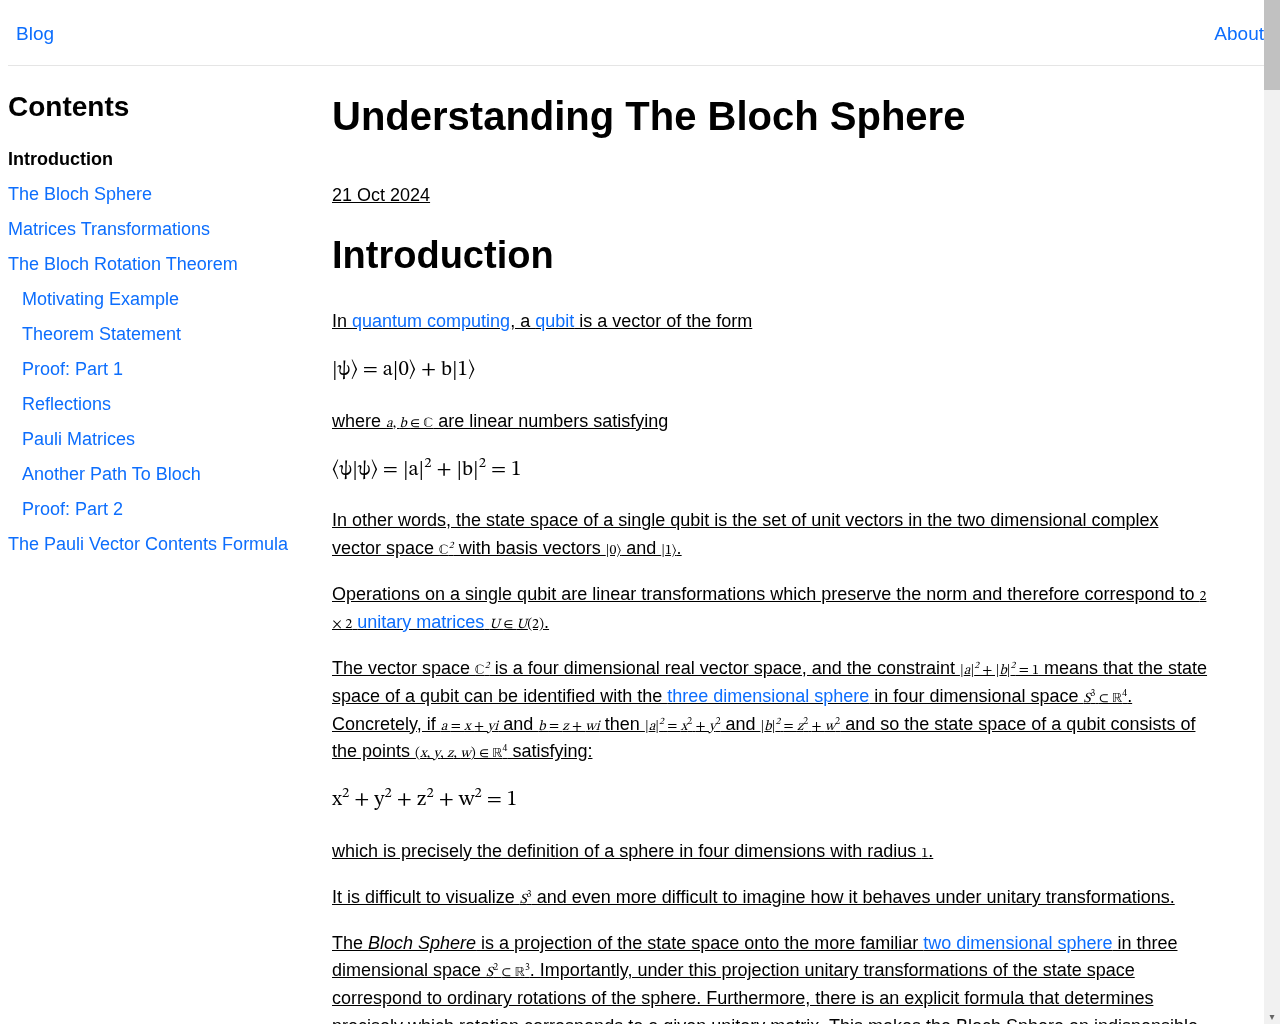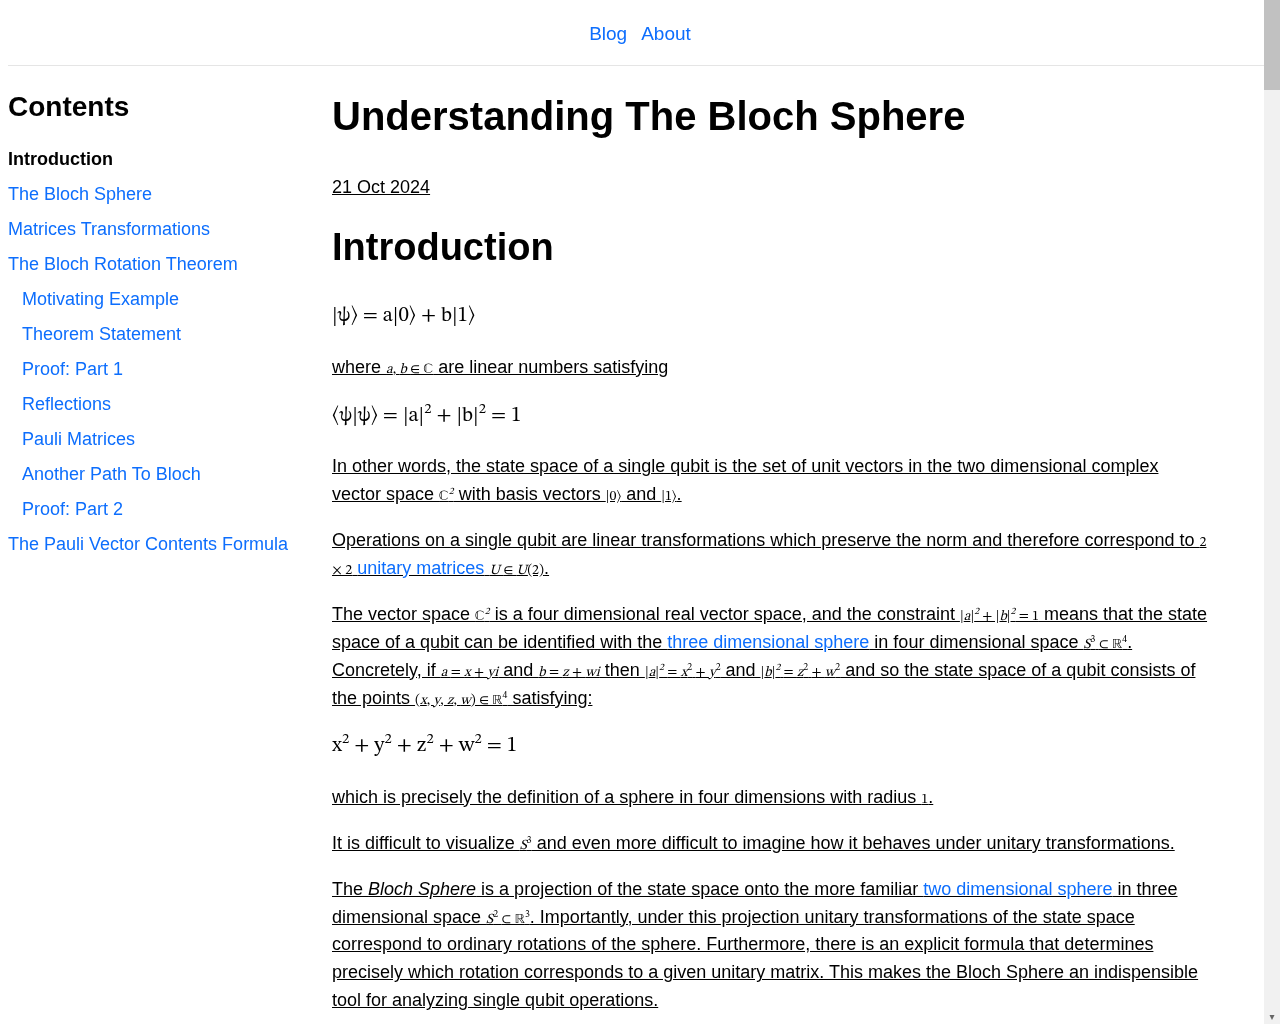--- a/index.html
+++ b/index.html
@@ -12,21 +12,21 @@
       color: #000;
       background: #fff;
       font-size: 16px;
       line-height: 1.5;
     }
     .page-wrap {
       padding: 8px;
     }
     .top-nav {
       display: flex;
-      justify-content: center;
+      justify-content: space-between;
       gap: 14px;
       padding: 12px 8px 16px 8px;
       border-bottom: 1px solid #e5e5e5;
     }
     .top-nav a {
       color: #0d6efd;
       text-decoration: none;
       font-size: 19px;
     }
     .layout {
@@ -68,21 +68,21 @@
       margin-bottom: 8px;
     }
     .main {
       flex: 1;
       max-width: 900px;
       padding-right: 20px;
     }
     .main h1.title {
       font-size: 40px;
       font-weight: 700;
-      margin-bottom: 28px;
+      margin-bottom: 36px;
     }
     .date {
       font-size: 18px;
       margin-bottom: 28px;
     }
     .main h1.section {
       font-size: 38px;
       font-weight: 700;
       margin-bottom: 24px;
     }
@@ -177,20 +177,23 @@
         <li><a href="#">The Pauli Vector Contents Formula</a></li>
       </ul>
     </aside>
 
     <main class="main">
       <h1 class="title">Understanding The Bloch Sphere</h1>
       <p class="date">21 Oct 2024</p>
 
       <h1 class="section">Introduction</h1>
 
+      <p>
+        <span>In </span><a href="#">quantum computing</a><span>, a </span><a href="#">qubit</a><span> is a vector of the form</span>
+      </p>
 
       <div class="math-display">
         <span class="up">|</span>ψ<span class="up">⟩ = </span>a<span class="up">|0⟩ + </span>b<span class="up">|1⟩</span>
       </div>
 
       <p>
         <span>where </span><span class="math-inline">a<span class="up">, </span>b <span class="up">∈ ℂ</span></span><span> are linear numbers satisfying</span>
       </p>
 
       <div class="math-display">

